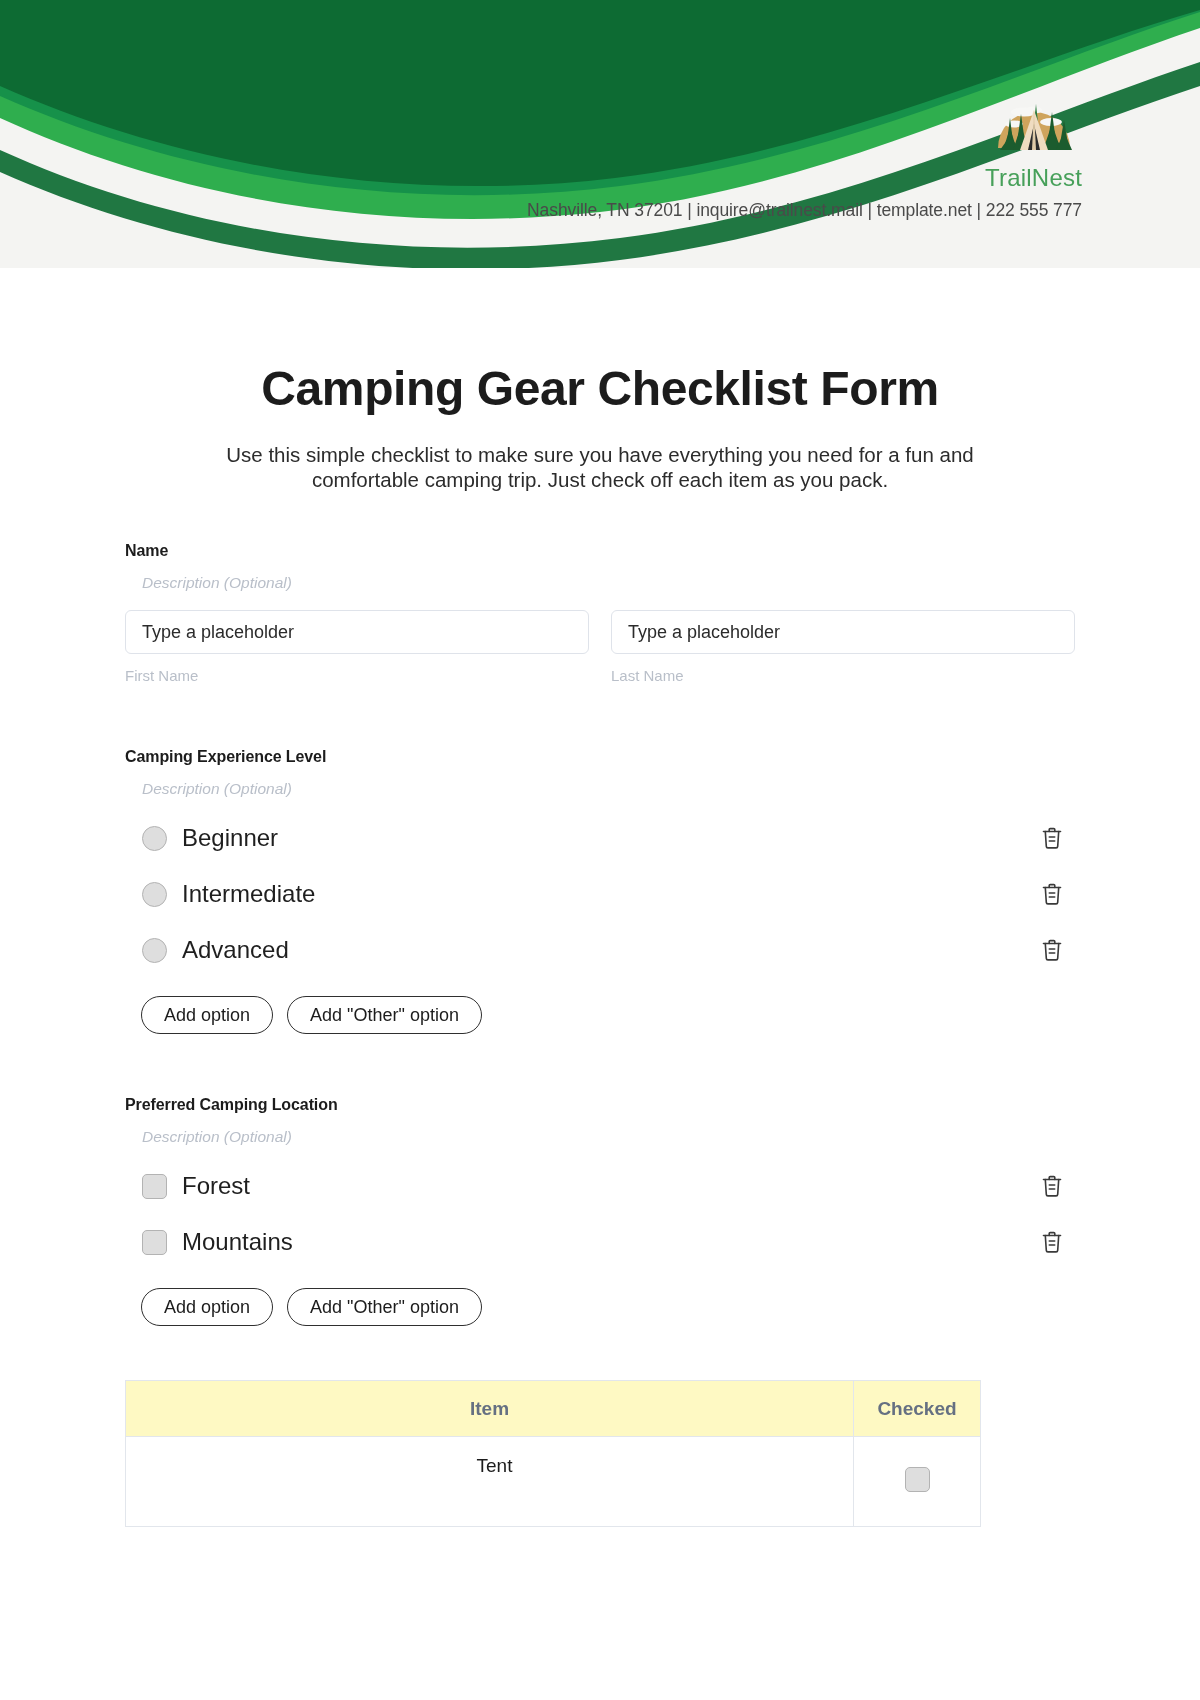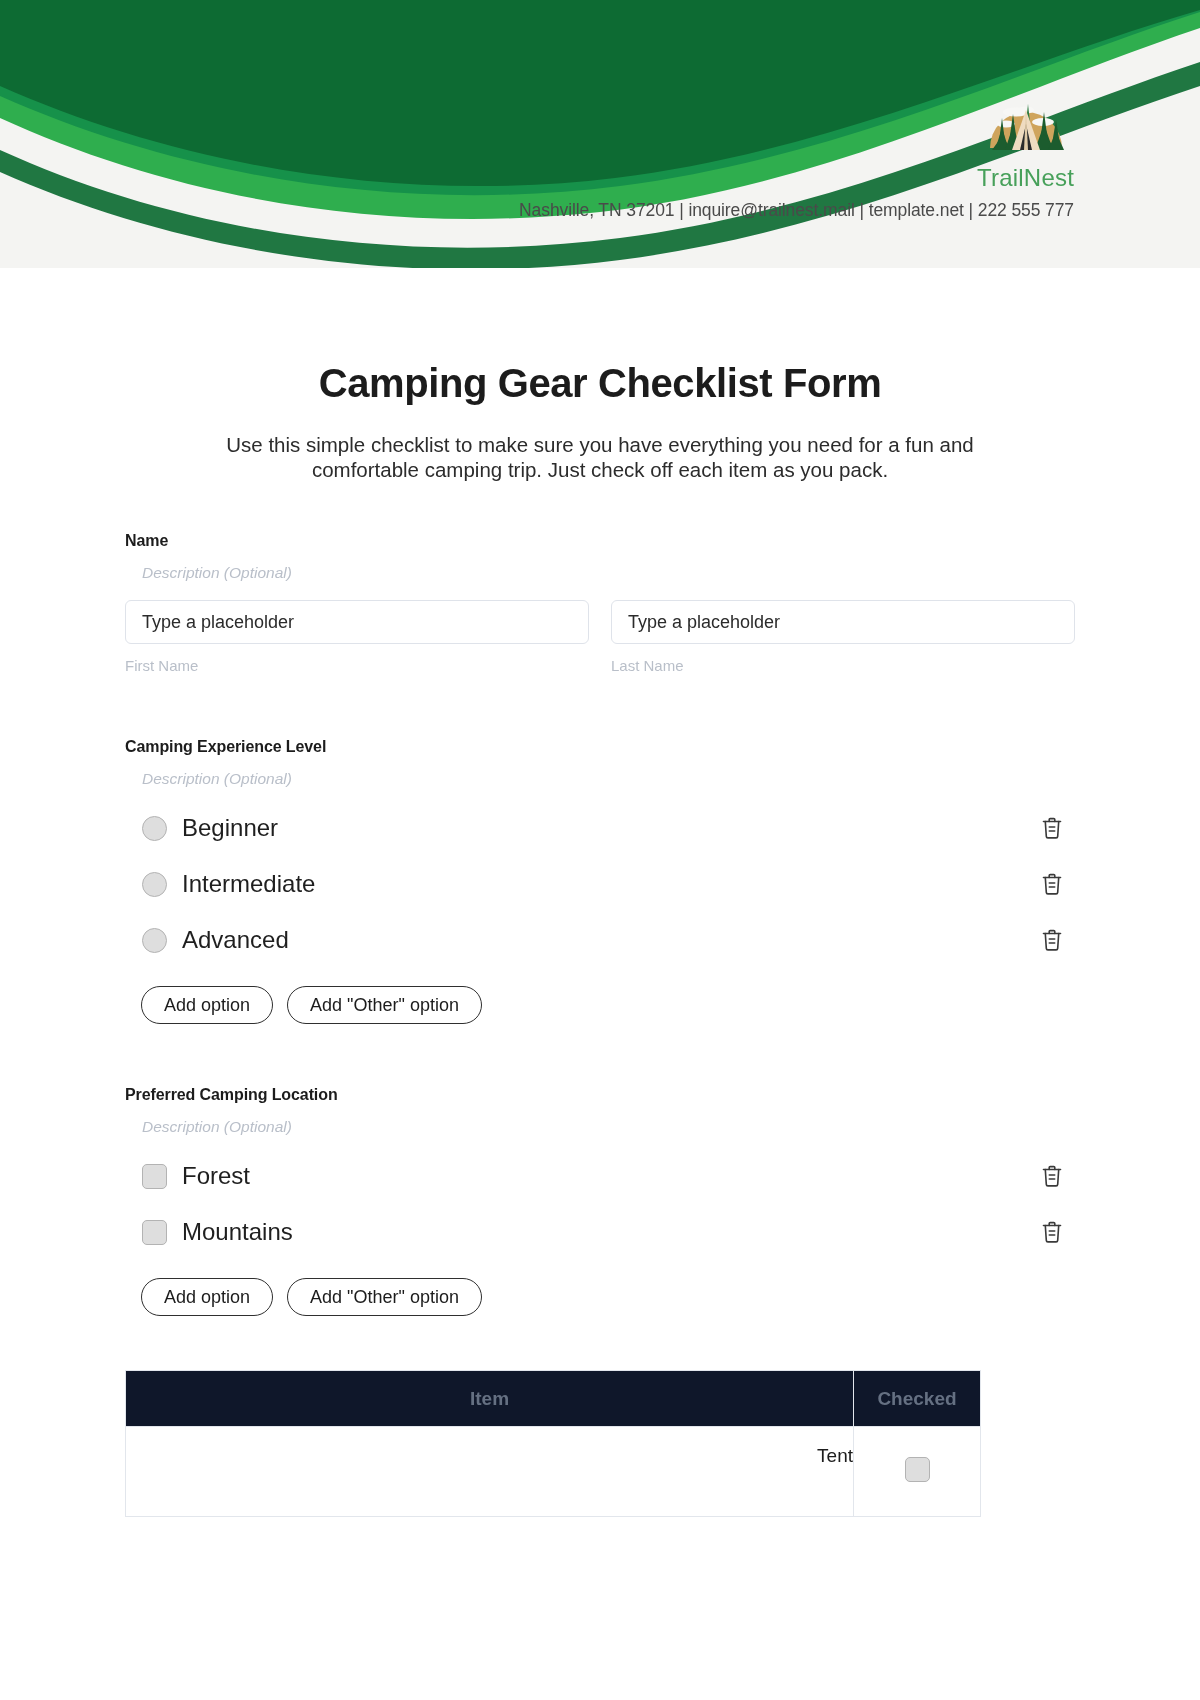--- a/index.html
+++ b/index.html
@@ -29,21 +29,21 @@
   }
   .header-waves {
     position: absolute;
     top: 0; left: 0;
     width: 1200px;
     height: 268px;
   }
 
   .brand-block {
     position: absolute;
-    right: 8px;
+    right: 0px;
     top: 88px;
     width: 988px;
     text-align: right;
     padding-right: 8px;
     z-index: 5;
   }
   .logo-mark {
     width: 92px;
     height: 80px;
     display: inline-block;
@@ -68,21 +68,21 @@
   }
 
   
   .content {
     position: relative;
     padding: 0 125px;
   }
 
   .form-title {
     text-align: center;
-    font-size: 40px;
+    font-size: 48px;
     font-weight: bold;
     color: #1c1c1c;
     margin-top: 93px;
     letter-spacing: -0.4px;
   }
   .form-desc {
     text-align: center;
     font-size: 20.5px;
     line-height: 25px;
     color: #2c2c2c;
@@ -196,39 +196,39 @@
   }
 
   
   .gear-table {
     margin-top: 54px;
     width: 855px;
     border-collapse: collapse;
     table-layout: fixed;
   }
   .gear-table th {
-    background: #0f172a;
+    background: #fef9c3;
     border: 1px solid #e2e6ec;
     font-size: 19px;
     color: #657082;
     font-weight: bold;
     height: 56px;
     text-align: center;
   }
   .gear-table th.col-item { width: 728px; }
   .gear-table th.col-checked { width: 127px; }
   .gear-table td {
     border: 1px solid #e2e6ec;
     height: 90px;
     font-size: 19px;
     color: #1c1c1c;
     vertical-align: top;
     padding-top: 18px;
   }
-  .gear-table td.cell-item { padding-left: 10px; text-align: right; }
+  .gear-table td.cell-item { padding-left: 10px; text-align: center; }
   .gear-table td.cell-checked { text-align: center; padding-top: 30px; }
   .cell-checkbox {
     width: 25px;
     height: 25px;
     border-radius: 5px;
     background: #dedede;
     border: 1px solid #b3b3b3;
     display: inline-block;
   }
 </style>

